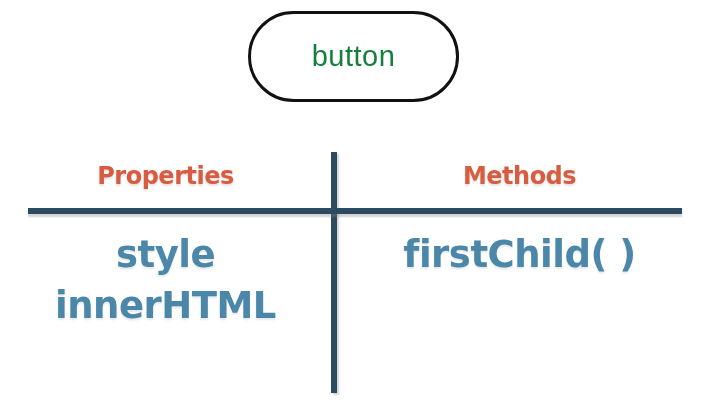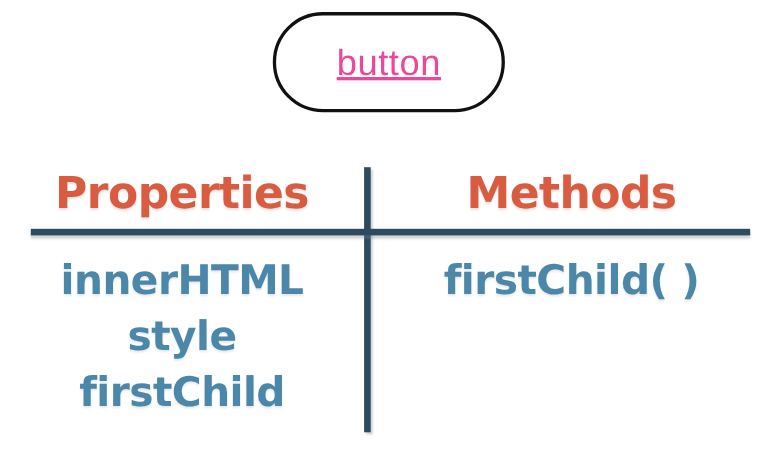--- a/index.html
+++ b/index.html
@@ -28,24 +28,23 @@
     height: 91px;
     border: 3.5px solid var(--node-border);
     border-radius: 50px;
     display: flex;
     align-items: center;
     justify-content: center;
     background: #fff;
   }
   .oval span {
     font-family: "Liberation Sans", sans-serif;
-    font-size: 33px;
-    color: #ec4899;
+    font-size: 29px;
+    color: #15803d;
     letter-spacing: 0.5px;
-    text-decoration: underline;
   }
   
   .vline {
     position: absolute;
     left: 331px;
     top: 152px;
     width: 6px;
     height: 241px;
     background: var(--divider-line);
     box-shadow: 2px 2px 2px rgba(130,130,130,0.35);
@@ -63,21 +62,21 @@
   .col {
     position: absolute;
     text-align: center;
   }
   .col-left  { left: 0;     width: 331px; }
   .col-right { left: 337px; width: 365px; }
   .col-header {
     position: absolute;
     top: 150px;
     width: 100%;
-    font-size: 40px;
+    font-size: 24px;
     font-weight: bold;
     line-height: 52px;
     color: var(--header-text);
     letter-spacing: -0.5px;
     text-shadow: 0 2px 2px rgba(140,140,140,0.25);
   }
   .col-items {
     position: absolute;
     top: 229px;
     width: 100%;
@@ -98,23 +97,22 @@
   <div class="oval">
     <span>button</span>
   </div>
 
   <div class="vline"></div>
   <div class="hline"></div>
 
   <div class="col col-left">
     <div class="col-header">Properties</div>
     <div class="col-items">
+      <div>style</div>
       <div>innerHTML</div>
-      <div>style</div>
-      <div>firstChild</div>
     </div>
   </div>
 
   <div class="col col-right">
     <div class="col-header">Methods</div>
     <div class="col-items">
       <div>firstChild( )</div>
     </div>
   </div>
 

